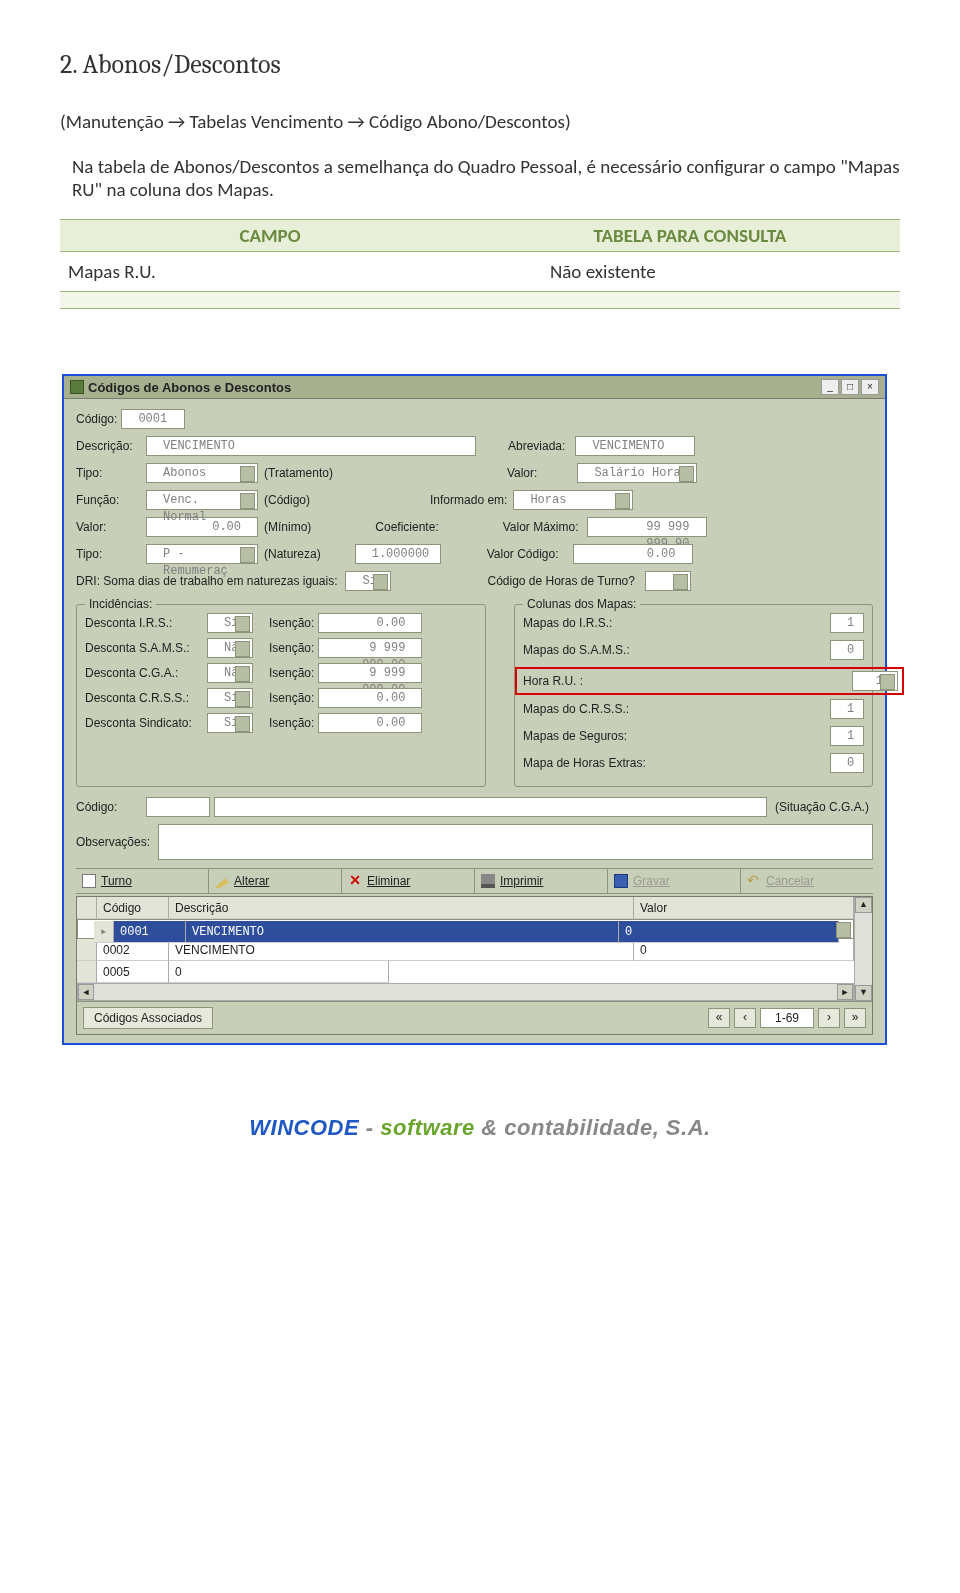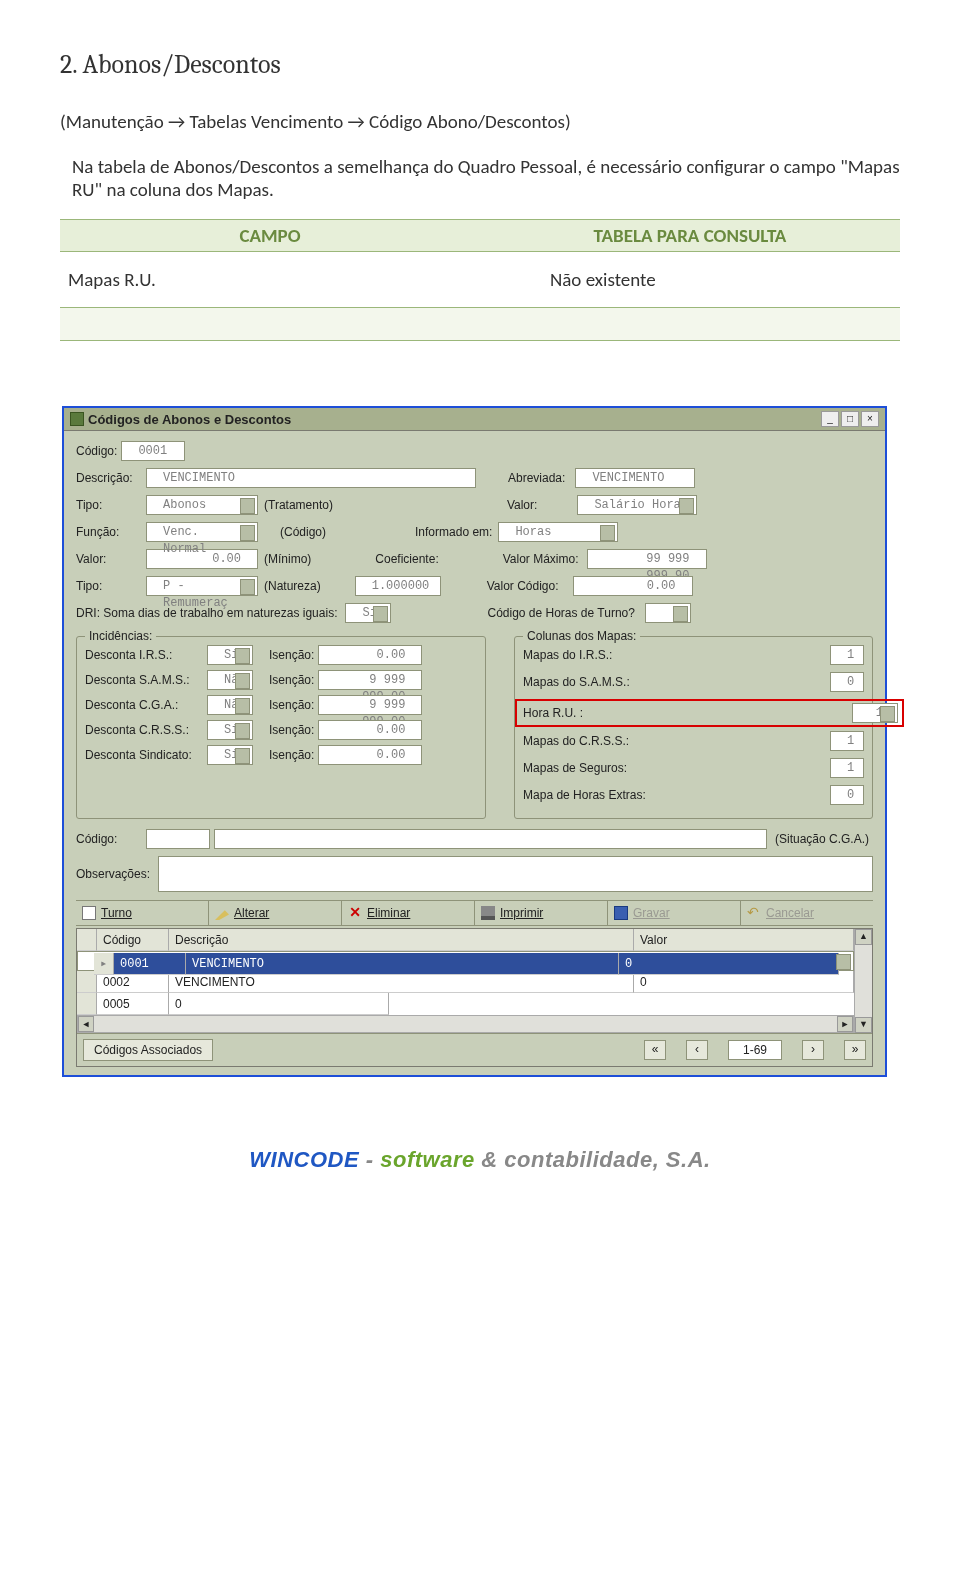--- a/index.html
+++ b/index.html
@@ -36,21 +36,21 @@
     background: #e7efd9;
     color: #6a8a3f;
     font-weight: bold;
     font-size: 19px;
     padding: 4px 8px;
     text-align: center;
     width: 50%;
   }
   .tbl td {
     font-size: 19px;
-    padding: 16px 8px;
+    padding: 8px 8px;
     color: #333;
   }
   .tbl td:first-child { text-align: left; }
   .tbl td:last-child { padding-left: 70px; }
   .spacer-row td { height: 12px; background: #f3f7ec; }
 
   
   .app-outer {
     border: 2px solid #1d4ed8;
     background: #c8cfb9;
@@ -174,21 +174,21 @@
     height: 22px;
     line-height: 18px;
   }
   .dg-rowmark { width: 20px; background:#e2e4d7; text-align:center; }
   .dg-c1 { width: 72px; }
   .dg-c2 { flex: 1; }
   .dg-c3 { width: 220px; }
   .dg-scroll { width: 18px; background:#e0e0da; border-left:1px solid #aaa; position:relative; }
   .dg-row.sel .dg-cell:not(.dg-rowmark) { background:#2e4e9b; color:#fff; }
   .dg-foot {
-    display:flex; align-items:center; padding:5px 6px; gap:20px;
+    display:flex; align-items:center; padding:5px 6px; gap:4px;
     background:#c8cfb9; border-top:1px solid #8e9379;
   }
   .dg-foot .assoc-btn {
     background:#e6e8db; border:1px solid #8e9379; padding:3px 10px;
   }
   .nav-btn {
     width:22px; height:20px; background:#e6e8db; border:1px solid #8e9379;
     text-align:center; line-height:16px; font-size:12px;
   }
   .page-ind {
@@ -262,22 +262,22 @@
       <span class="lbl" style="width:66px">Tipo:</span>
       <span class="sel" style="width:112px">Abonos</span>
       <span class="lbl" style="margin-left:6px">(Tratamento)</span>
       <span class="lbl" style="margin-left:170px">Valor:</span>
       <span class="sel" style="width:120px;margin-left:36px">Salário Hora</span>
     </div>
 
     <div class="row">
       <span class="lbl" style="width:66px">Função:</span>
       <span class="sel" style="width:112px">Venc. Normal</span>
-      <span class="lbl" style="margin-left:22px">(Código)</span>
-      <span class="lbl" style="margin-left:85px">Informado em:</span>
+      <span class="lbl" style="margin-left:6px">(Código)</span>
+      <span class="lbl" style="margin-left:116px">Informado em:</span>
       <span class="sel" style="width:120px;margin-left:2px">Horas</span>
     </div>
 
     <div class="row">
       <span class="lbl" style="width:66px">Valor:</span>
       <span class="fld num-right" style="width:112px">0.00</span>
       <span class="lbl" style="margin-left:6px">(Mínimo)</span>
       <span class="lbl" style="margin-left:60px">Coeficiente:</span>
       <span class="lbl" style="margin-left:60px">Valor Máximo:</span>
       <span class="fld num-right" style="width:120px;margin-left:4px">99 999 999.90</span>

